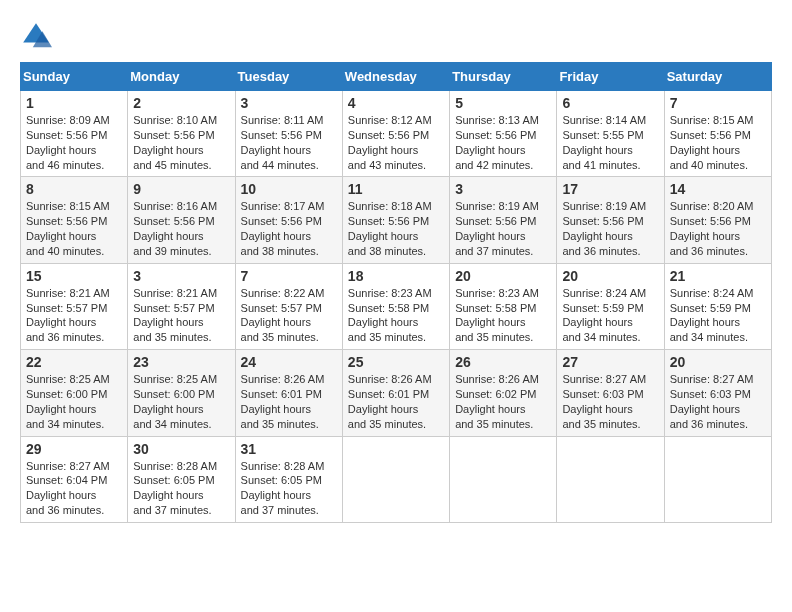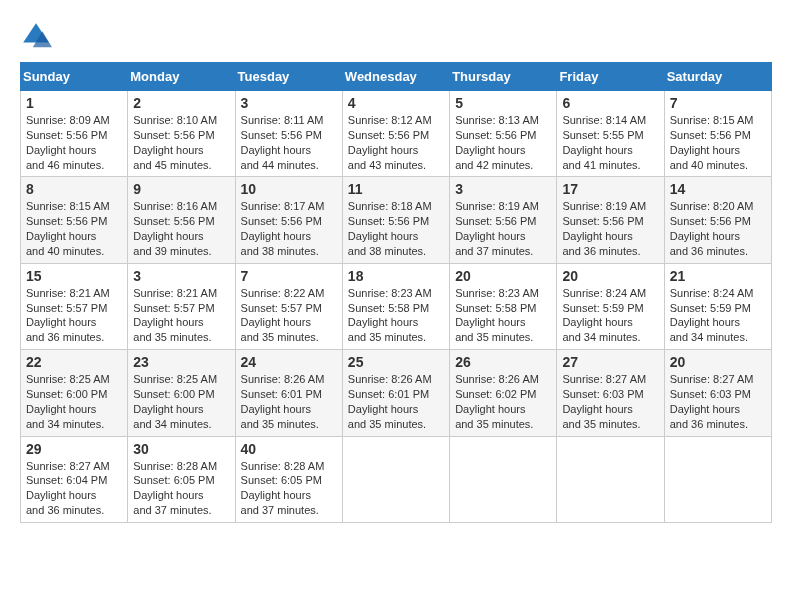--- a/index.html
+++ b/index.html
@@ -393,21 +393,21 @@
         <td>
         <span class="day-num">30</span>
         <div class="day-info">
           Sunrise: 8:28 AM<br>
           Sunset: 6:05 PM<br>
           Daylight hours<br>
           and 37 minutes.
         </div>
       </td>
         <td>
-        <span class="day-num">40</span>
+        <span class="day-num">31</span>
         <div class="day-info">
           Sunrise: 8:28 AM<br>
           Sunset: 6:05 PM<br>
           Daylight hours<br>
           and 37 minutes.
         </div>
       </td>
         <td class="empty-cell"></td>
         <td class="empty-cell"></td>
         <td class="empty-cell"></td>

